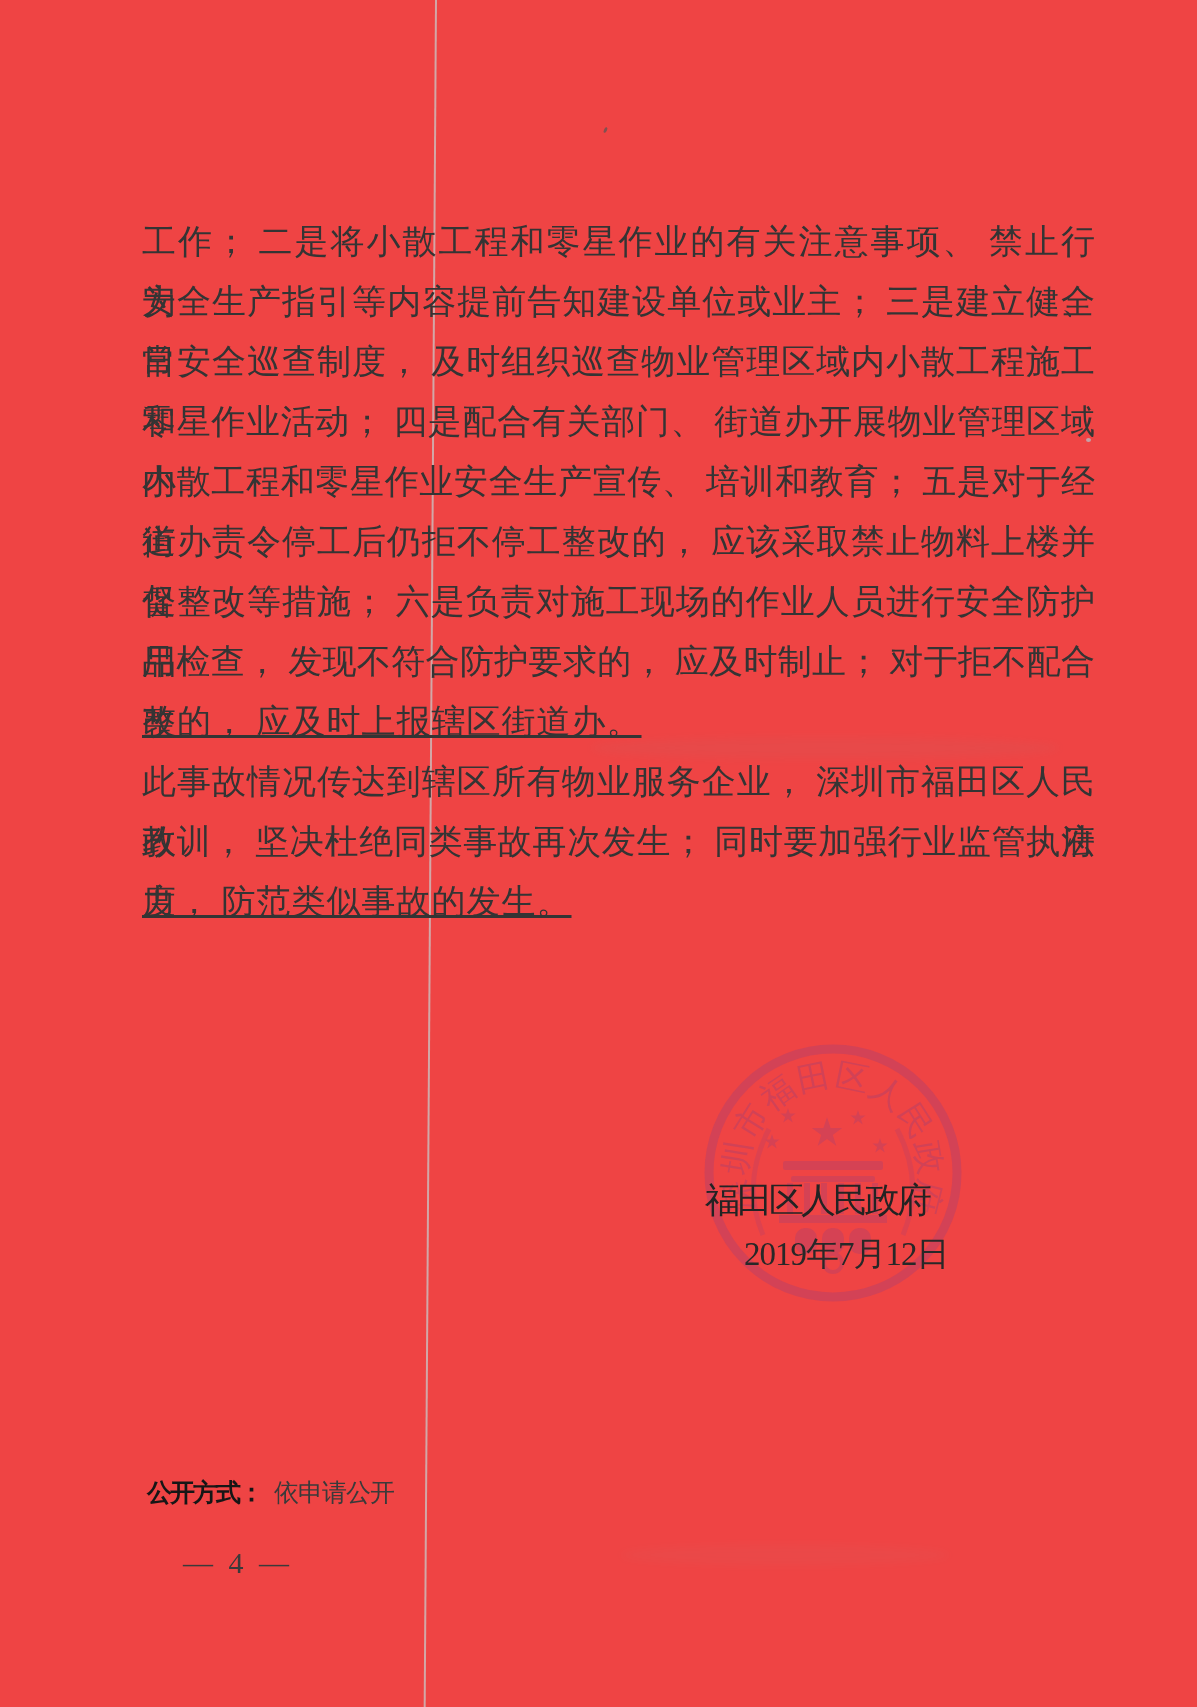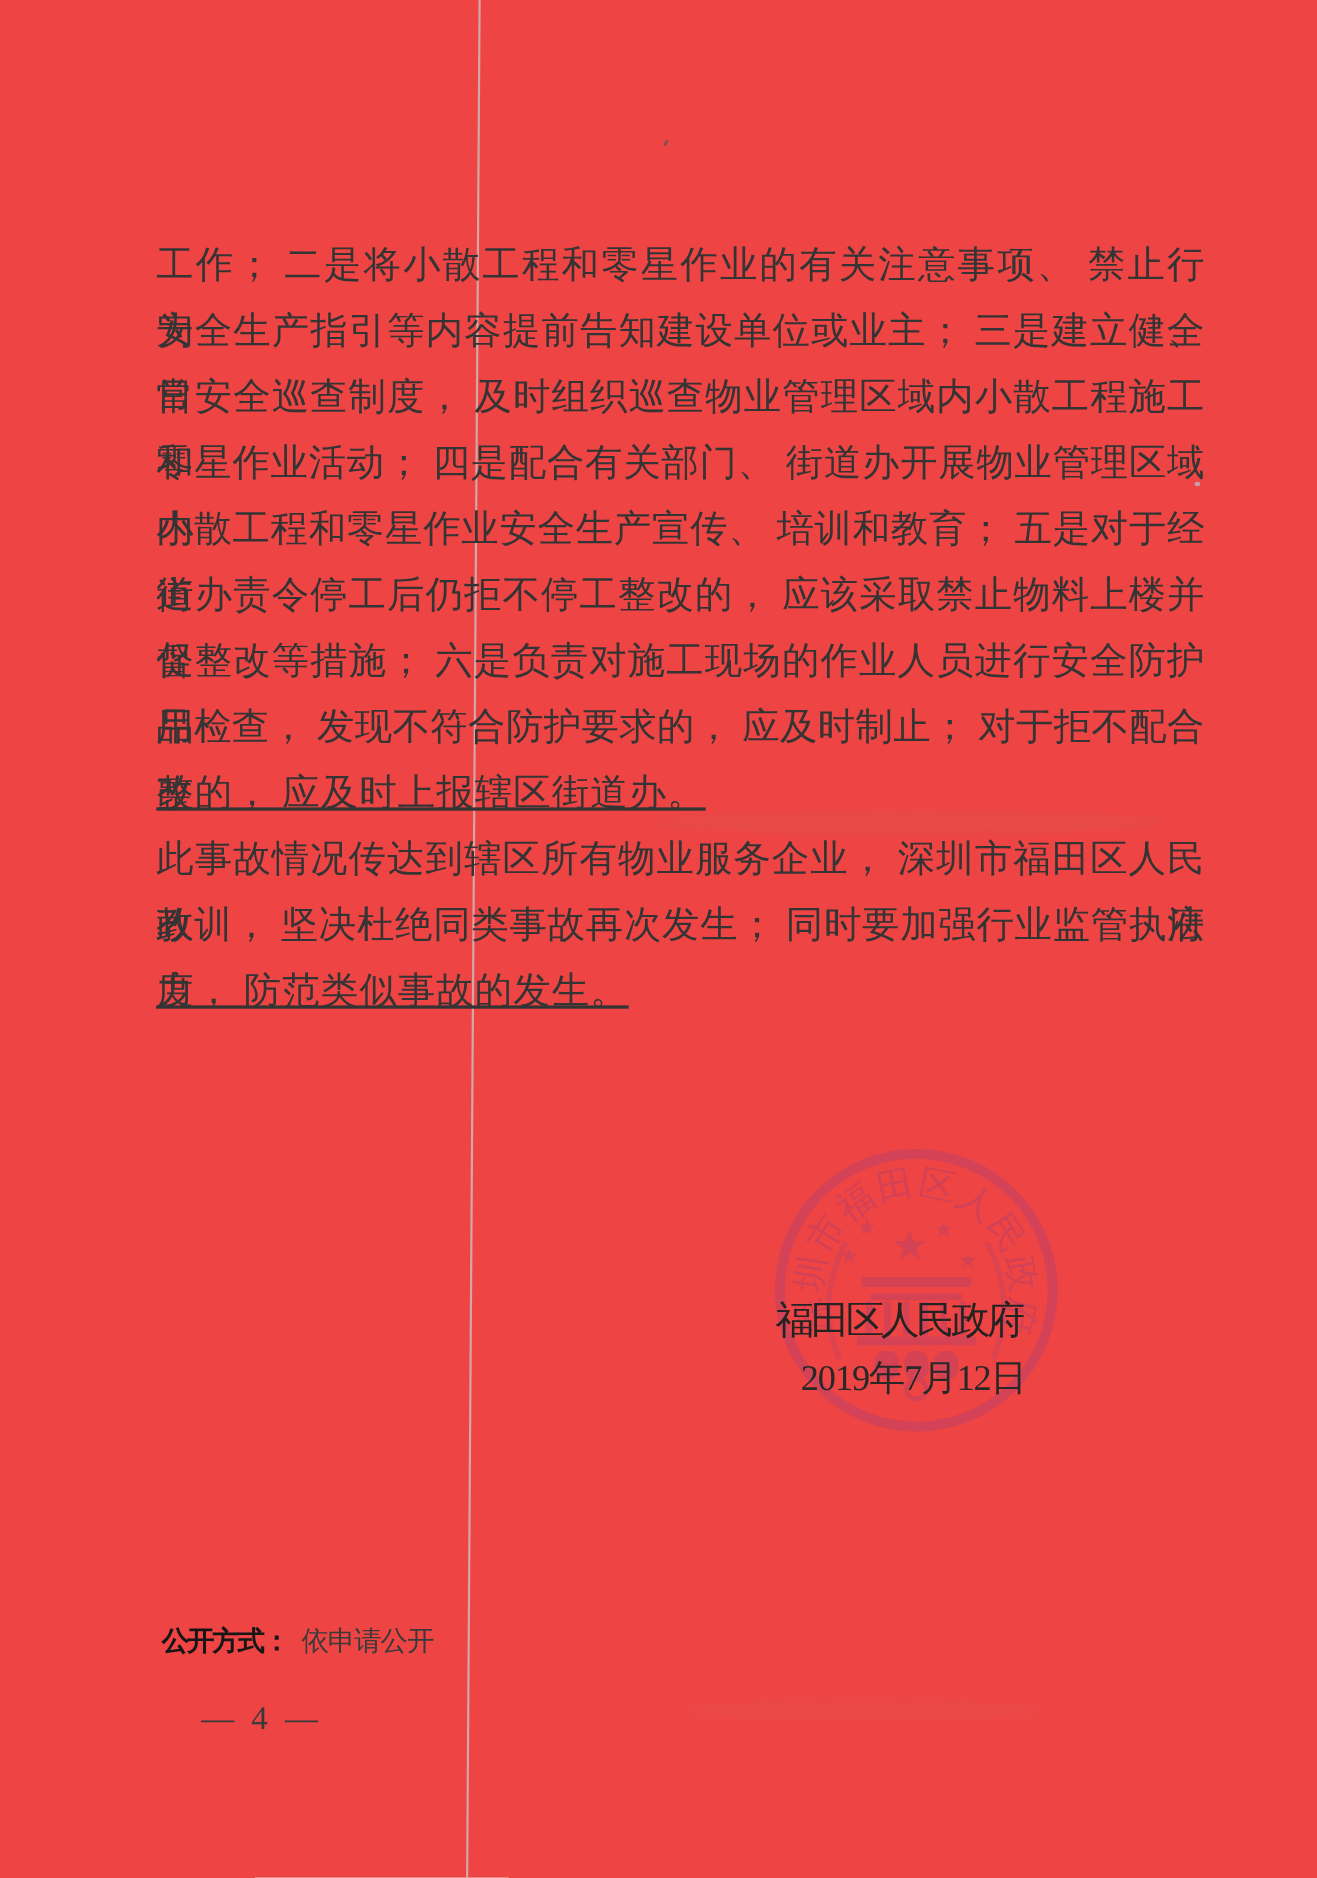--- a/index.html
+++ b/index.html
@@ -67,21 +67,21 @@
     width: 230px;
     z-index: 4;
     color: #232323;
     font-size: 35px;
     line-height: 40px;
     letter-spacing: -3px;
     white-space: nowrap;
   }
   .seal-date {
     position: absolute;
-    left: 728px; top: 1235px;
+    left: 744px; top: 1235px;
     width: 210px;
     z-index: 4;
     color: #282828;
     font-size: 33px;
     line-height: 38px;
     letter-spacing: -1px;
     white-space: nowrap;
   }
 
   

